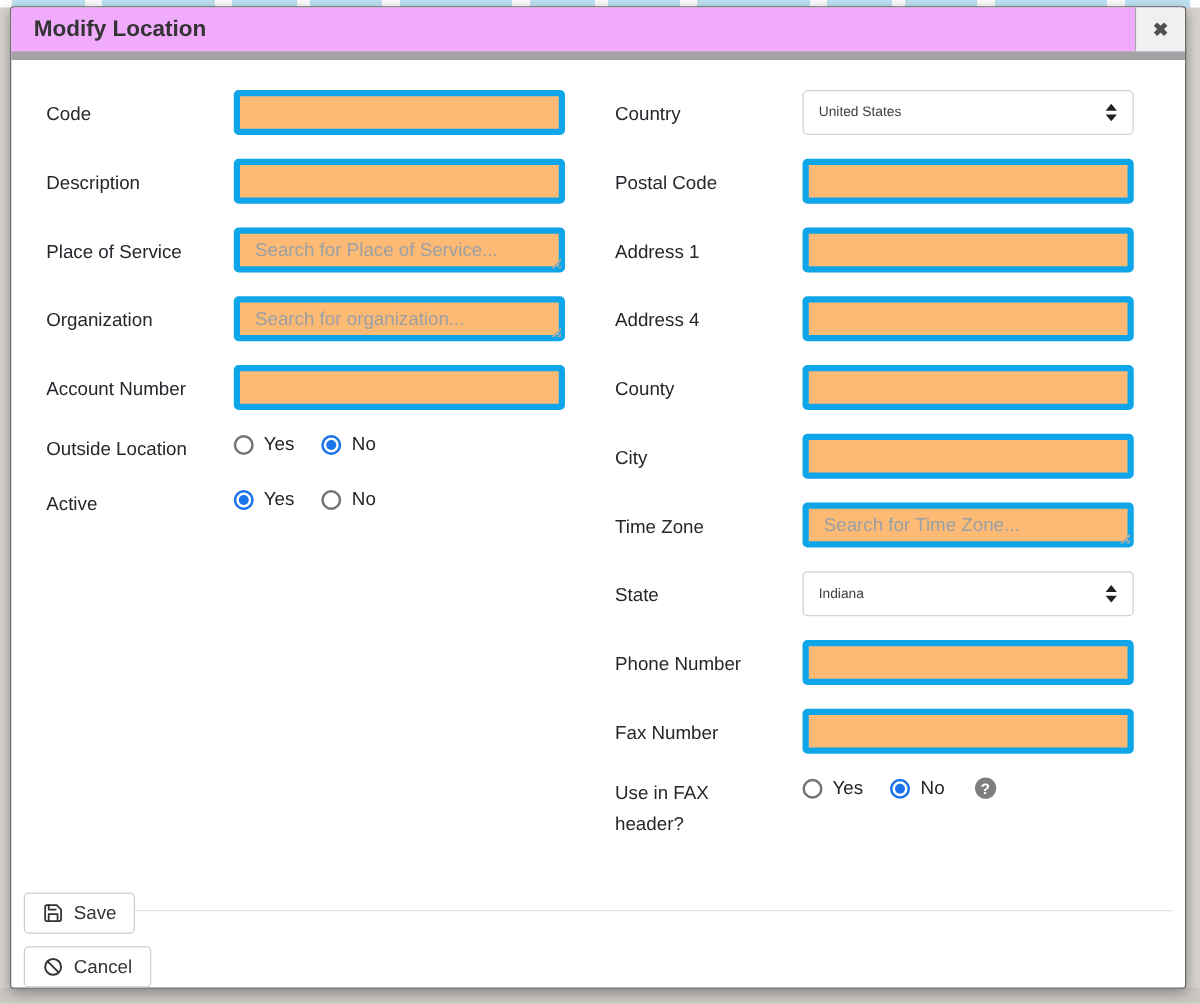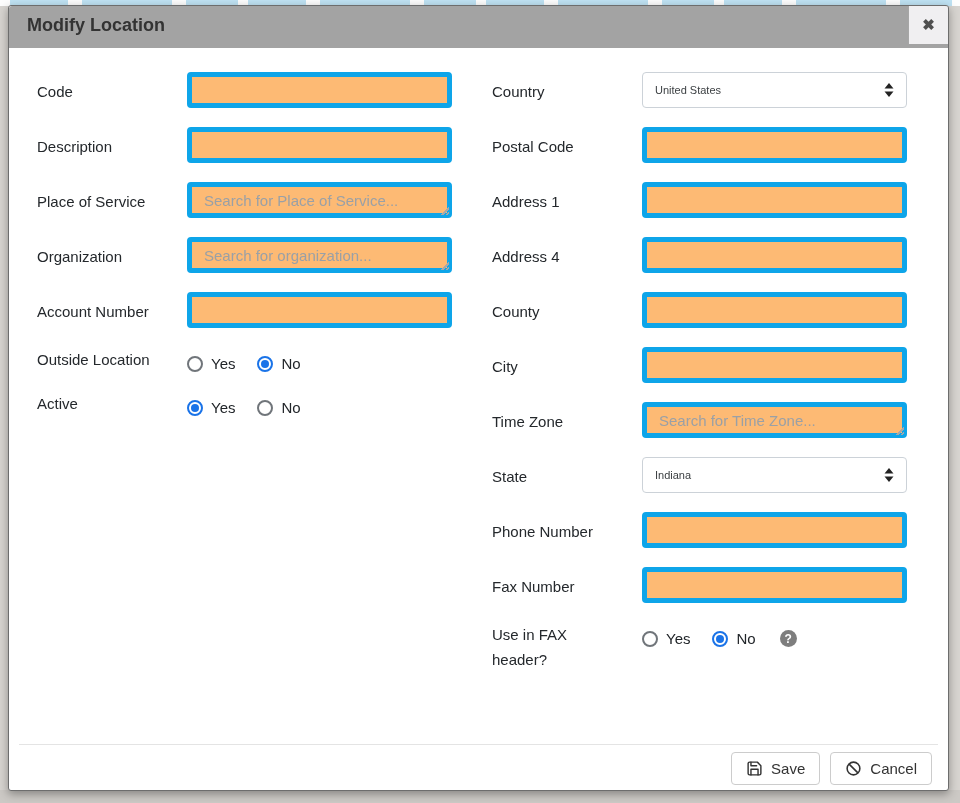--- a/index.html
+++ b/index.html
@@ -19,21 +19,21 @@
       #bfe2f3 82px 172px, #fdfdfd 172px 186px, #bfe2f3 186px 238px);
   }
   .bg-bottom-strip { position:absolute; left:0; right:0; bottom:0; height:13px; background:#ccc9c5; }
 
   .modal {
     position:absolute; left:8px; top:5px; width:941px; height:786px;
     background:#fff; border:1px solid #6d6d6d; border-radius:3px;
     box-shadow:0 3px 10px rgba(0,0,0,.35);
   }
   .modal-header {
-    height:42px; background:#a3a3a3; border-bottom:4px solid #a3a3a3;
+    height:42px; background:#f0abfc; border-bottom:7px solid #a3a3a3;
     display:flex; align-items:stretch; border-radius:3px 3px 0 0;
   }
   .modal-title {
     flex:1; font-size:18px; font-weight:bold; color:#333;
     padding-left:18px; display:flex; align-items:center;
   }
   .close-box {
     width:40px; border-left:1px solid #a6a6a6; background:#f0eff1;
     display:flex; align-items:center; justify-content:center;
     color:#4f4f4f; font-size:15px; font-weight:bold; cursor:pointer;
@@ -63,40 +63,40 @@
     clip-path:polygon(100% 0,100% 100%,0 100%);
     pointer-events:none;
   }
   .select {
     height:36px; border:1px solid #ccd2d8; border-radius:4px; background:#fff;
     display:flex; align-items:center; justify-content:space-between;
     padding:0 10px 0 12px; font-size:11px; color:#3c4043; cursor:pointer;
   }
   .updown svg { display:block; }
 
-  .radios { display:flex; align-items:flex-end; gap:22px; height:25px; }
+  .radios { display:flex; align-items:flex-start; gap:22px; height:25px; }
   .radio-opt { display:inline-flex; align-items:center; gap:8px; font-size:15px; color:#212529; cursor:pointer; }
   .rb {
     width:16px; height:16px; border-radius:50%; border:2px solid #70757a;
     background:#fff; display:inline-block; position:relative; flex:0 0 16px;
   }
   .rb.checked { border-color:var(--accent); }
   .rb.checked::after {
     content:""; position:absolute; inset:2px; border-radius:50%; background:var(--accent);
   }
   .help {
     width:17px; height:17px; border-radius:50%; background:#7e7e7e; color:#fff;
     font-size:12px; font-weight:bold; display:inline-flex; align-items:center;
     justify-content:center; margin-left:2px; cursor:pointer;
   }
 
   .modal-footer {
-    position:absolute; left:10px; right:10px; bottom:0; height:46px;
+    position:absolute; left:10px; right:10px; bottom:0; height:62px;
     border-top:1px solid #e4e4e4; padding:7px 6px 0 0;
-    display:flex; justify-content:flex-end; align-items:flex-start; gap:10px;
+    display:flex; justify-content:flex-end; align-items:flex-start; gap:10px;flex-direction:column;
   }
   .btn {
     display:inline-flex; align-items:center; gap:8px; background:#fff;
     border:1px solid #ccc; border-radius:4px; padding:7px 14px;
     font-size:15px; color:#333; cursor:pointer;
     font-family:"Liberation Sans", sans-serif;
   }
   .btn svg { display:block; }
 </style>
 </head>

